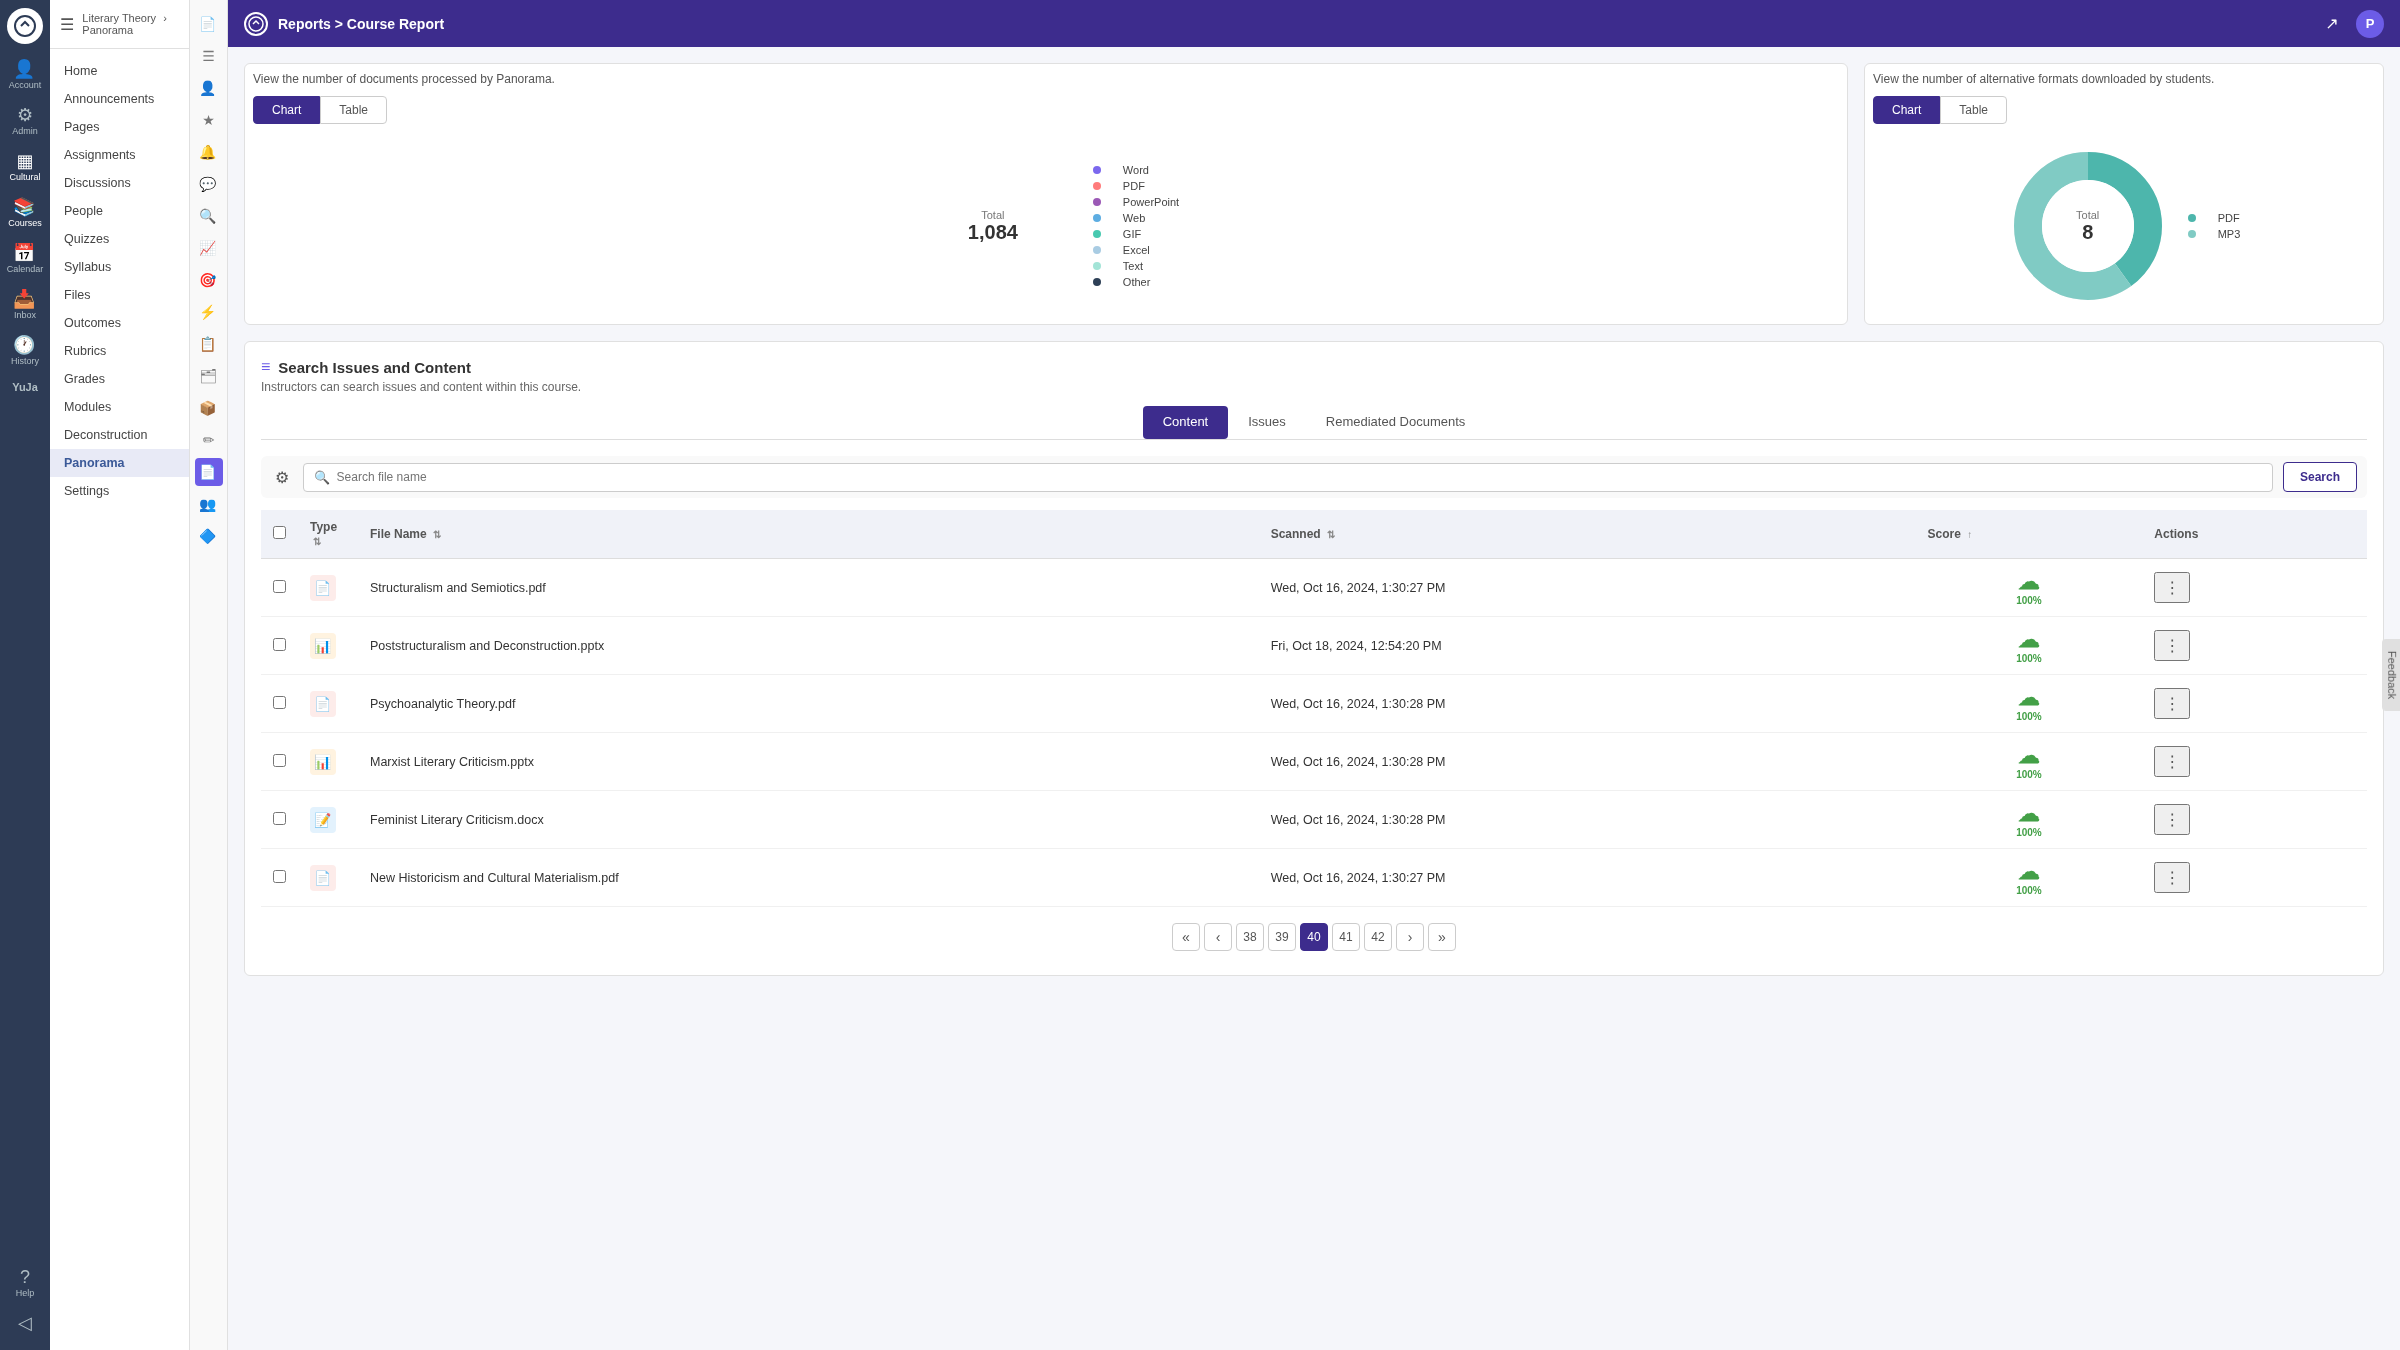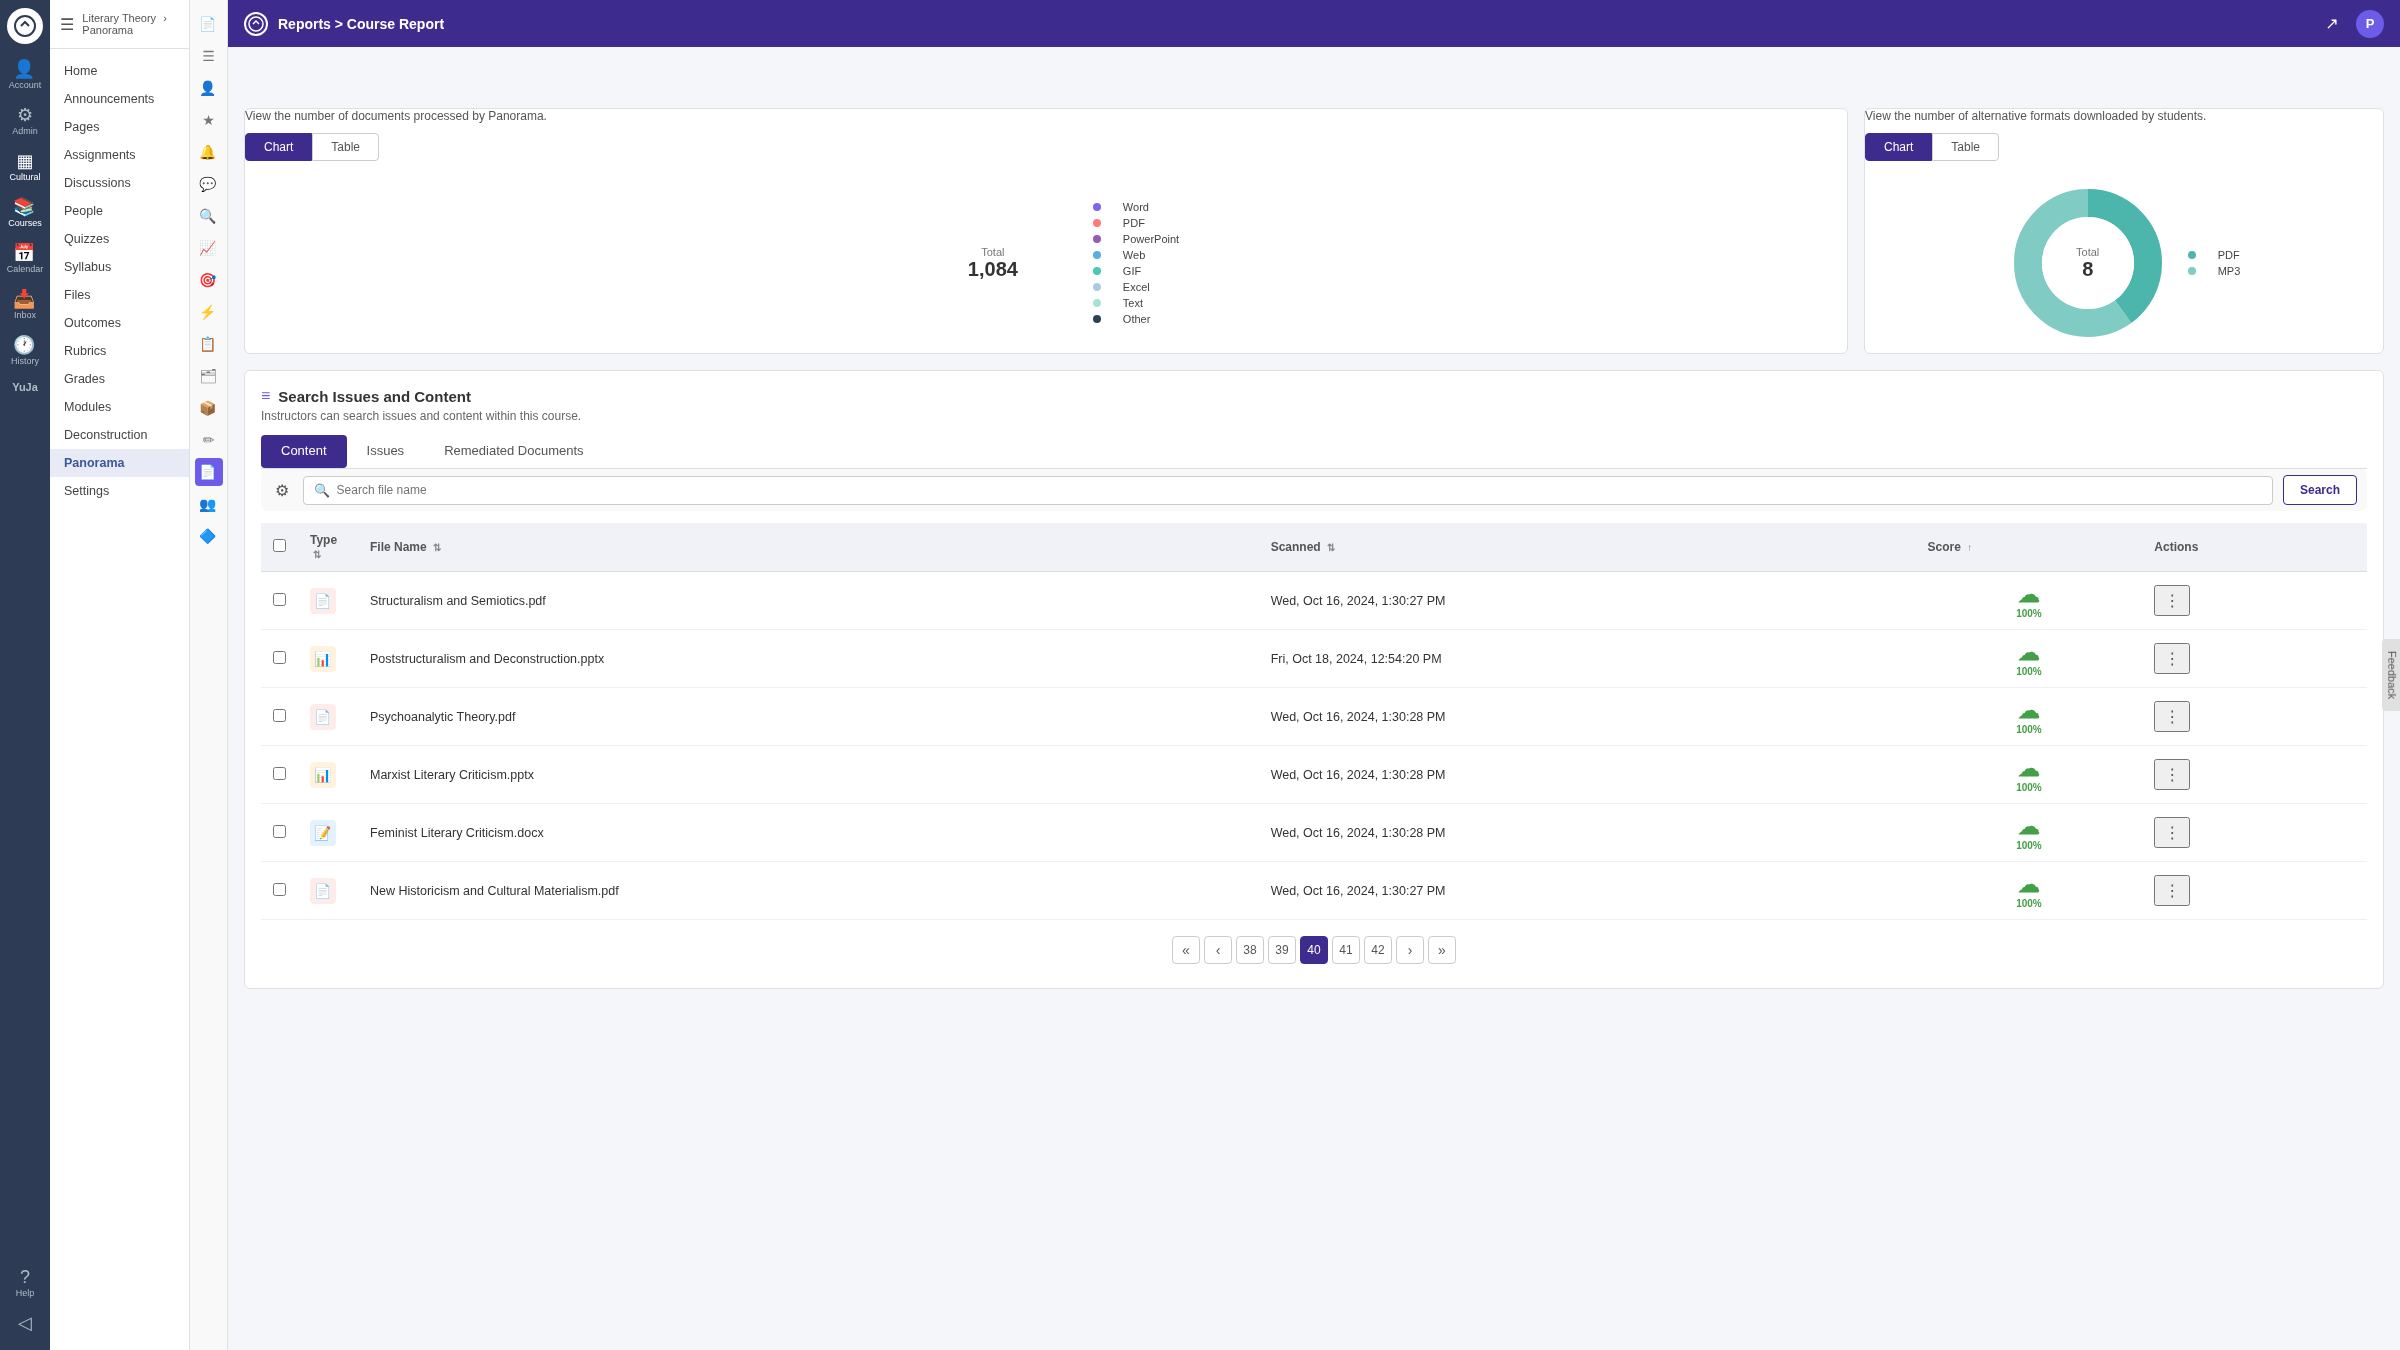--- a/index.html
+++ b/index.html
@@ -138,23 +138,22 @@
     
     .charts-row {
       display: flex;
       gap: 16px;
       margin-bottom: 16px;
     }
     .chart-card {
       background: #fff;
       border: 1px solid #e0e0e0;
       border-radius: 6px;
-      padding: 0;
+      padding: 8px;
       flex: 1;
-      margin-top: 45px;
     }
     .chart-card .desc-text { font-size: 12px; color: #555; margin-bottom: 10px; }
     .chart-tabs { display: flex; gap: 0; margin-bottom: 12px; }
     .chart-tab {
       padding: 6px 18px;
       border: 1px solid #ccc;
       cursor: pointer;
       font-size: 12px;
       background: #fff;
       color: #555;
@@ -184,21 +183,21 @@
     .section-header {
       display: flex;
       align-items: center;
       gap: 8px;
       margin-bottom: 4px;
     }
     .section-header .icon { color: #6c5ce7; font-size: 16px; }
     .section-title { font-size: 15px; font-weight: 600; color: #333; }
     .section-desc { font-size: 12px; color: #666; margin-bottom: 12px; }
 
-    .content-tabs { display: flex; border-bottom: 1px solid #ddd; margin-bottom: 0; }
+    .content-tabs { display: flex; border-bottom: 1px solid #ddd; margin-bottom: 16px; justify-content: center; }
     .content-tab {
       padding: 8px 20px;
       font-size: 13px;
       cursor: pointer;
       color: #555;
       border-bottom: 2px solid transparent;
     }
     .content-tab.active { background: #3d2c8d; color: #fff; border-radius: 4px; border-bottom: 2px solid transparent; }
 
     .search-bar {

